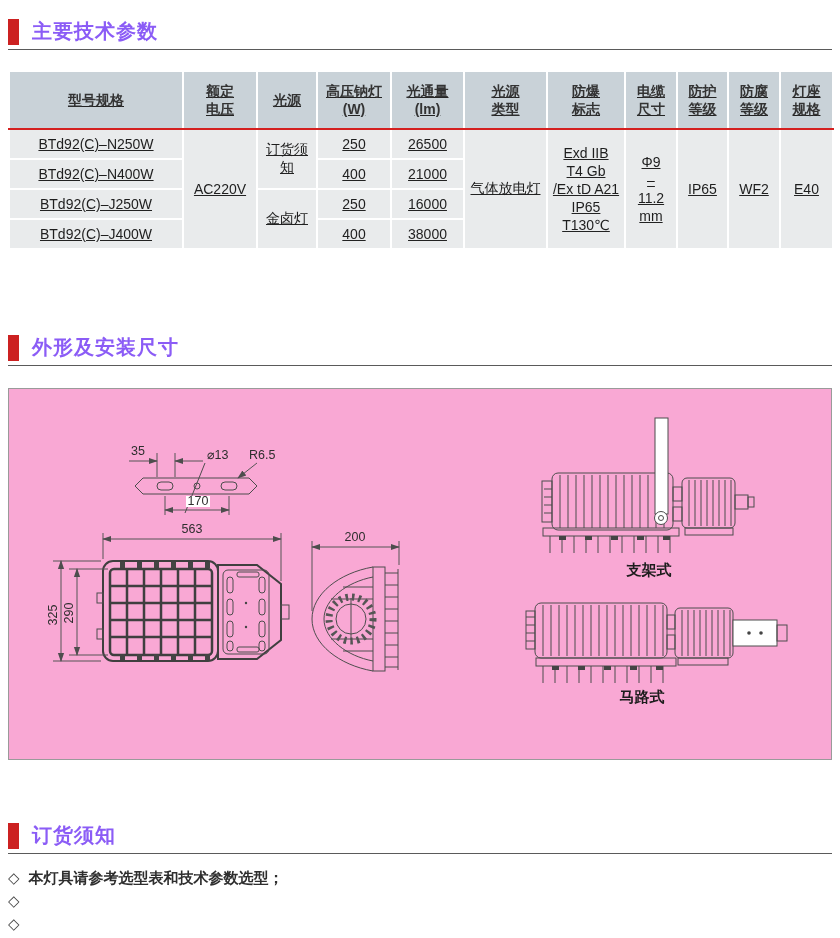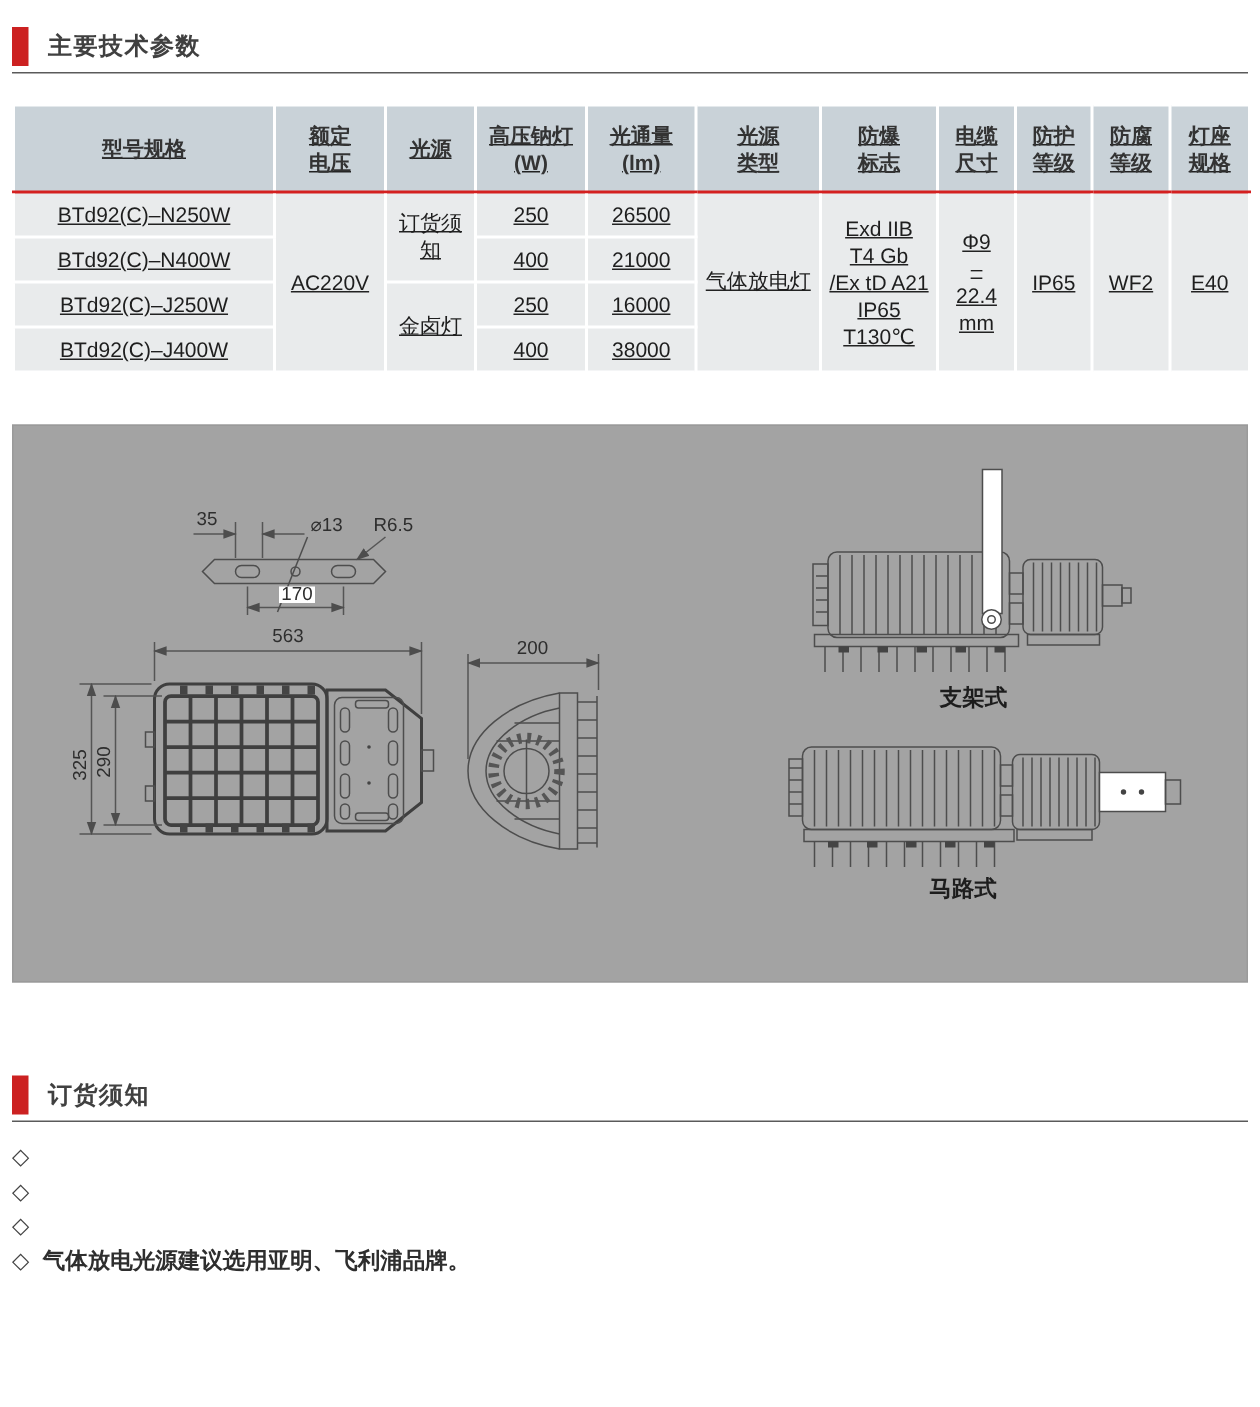--- a/index.html
+++ b/index.html
@@ -1,33 +1,33 @@
 <!DOCTYPE html>
 <html><head>
 <meta charset="utf-8">
 <style>
   html,body{margin:0;padding:0;background:#fff;}
   body{width:840px;height:938px;overflow:hidden;font-family:"Liberation Sans","DejaVu Sans",sans-serif;color:#222;}
   .page{width:824px;margin:0 auto 0 8px;}
   
   .sec{display:flex;align-items:center;gap:13px;border-bottom:1.5px solid #5a5a5a;padding:8px 0 4px 0;}
   .sec .bar{width:11px;height:26px;background:#cc2121;flex:0 0 auto;}
-  .sec h2{margin:0;font-size:16px;font-weight:bold;color:#404040;letter-spacing:1px;}
+  .sec h2{margin:0;font-size:20px;font-weight:bold;color:#8b5cf6;letter-spacing:1px;}
   .sec1{margin-top:10px;}
   .sec2{margin-top:76px;}
   .sec3{margin-top:54px;}
   
   table.tech{border-collapse:collapse;table-layout:fixed;width:824px;margin-top:20px;text-decoration:underline;}
   table.tech td{border:2px solid #fff;text-align:center;vertical-align:middle;font-size:14px;background:#e9ebec;padding:1px 2px;}
   table.tech thead td{background:#c9d2d8;font-weight:bold;color:#333;height:54px;border-bottom:2px solid #d42020;}
   table.tech tbody td{height:26px;color:#1e1e1e;}
   .pre{white-space:pre-line;line-height:1.3;}
   td.model{font-size:14.5px;}
   
-  .draw-box{margin-top:34px;width:822px;height:370px;border:1px solid #9a9a9a;background:#a3a3a3;}
+  .draw-box{margin-top:22px;width:822px;height:370px;border:1px solid #9a9a9a;background:#f9a8d4;}
   .draw-box svg{display:block;}
   .sk{fill:none;stroke:#4d4d4d;stroke-width:1;}
   .sk2{fill:none;stroke:#3f3f3f;stroke-width:2;}
   .sk25{fill:none;stroke:#3f3f3f;stroke-width:2.5;}
   .dim{fill:none;stroke:#555;stroke-width:1;}
   .dimtxt{font-size:12.5px;fill:#2e2e2e;font-family:"Liberation Sans",sans-serif;}
   .lbl{font-size:15px;fill:#1d1d1d;font-weight:bold;font-family:"Liberation Sans",sans-serif;}
   
   .notes{margin-top:12px;}
   .note{display:flex;gap:9px;align-items:flex-start;line-height:23px;font-size:15px;font-weight:600;color:#2e2e2e;}
@@ -88,21 +88,21 @@
         <td rowspan="2">订货须知</td>
         <td>250</td>
         <td>26500</td>
         <td rowspan="4">气体放电灯</td>
         <td rowspan="4" class="pre">Exd IIB
 T4 Gb
 /Ex tD A21
 IP65 T130℃</td>
         <td rowspan="4" class="pre">Φ9
 –
-22.4
+11.2
 mm</td>
         <td rowspan="4">IP65</td>
         <td rowspan="4">WF2</td>
         <td rowspan="4">E40</td>
       </tr>
       <tr>
         <td class="model">BTd92(C)–N400W</td>
         <td>400</td>
         <td>21000</td>
       </tr>
@@ -113,20 +113,24 @@
         <td>16000</td>
       </tr>
       <tr>
         <td class="model">BTd92(C)–J400W</td>
         <td>400</td>
         <td>38000</td>
       </tr>
     </tbody>
   </table>
 
+  <div class="sec sec2">
+    <span class="bar"></span>
+    <h2>外形及安装尺寸</h2>
+  </div>
 
   <div class="draw-box">
     <svg width="822" height="370" viewBox="0 0 822 370">
       <defs>
         <marker id="arr" viewBox="0 0 10 10" refX="9" refY="5" markerWidth="9" markerHeight="9" orient="auto-start-reverse">
           <path d="M0,1.5L10,5L0,8.5z" fill="#4d4d4d"></path>
         </marker>
       </defs>
 
       <g>
@@ -275,20 +279,21 @@
   </div>
 
   <div class="sec sec3">
     <span class="bar"></span>
     <h2>订货须知</h2>
   </div>
 
   <div class="notes">
     <div class="note">
       <span class="dia">◇</span>
+      <span>本灯具请参考选型表和技术参数选型；</span>
     </div>
     <div class="note">
       <span class="dia">◇</span>
     </div>
     <div class="note">
       <span class="dia">◇</span>
     </div>
     <div class="note">
       <span class="dia">◇</span>
       <span>气体放电光源建议选用亚明、飞利浦品牌。</span>

